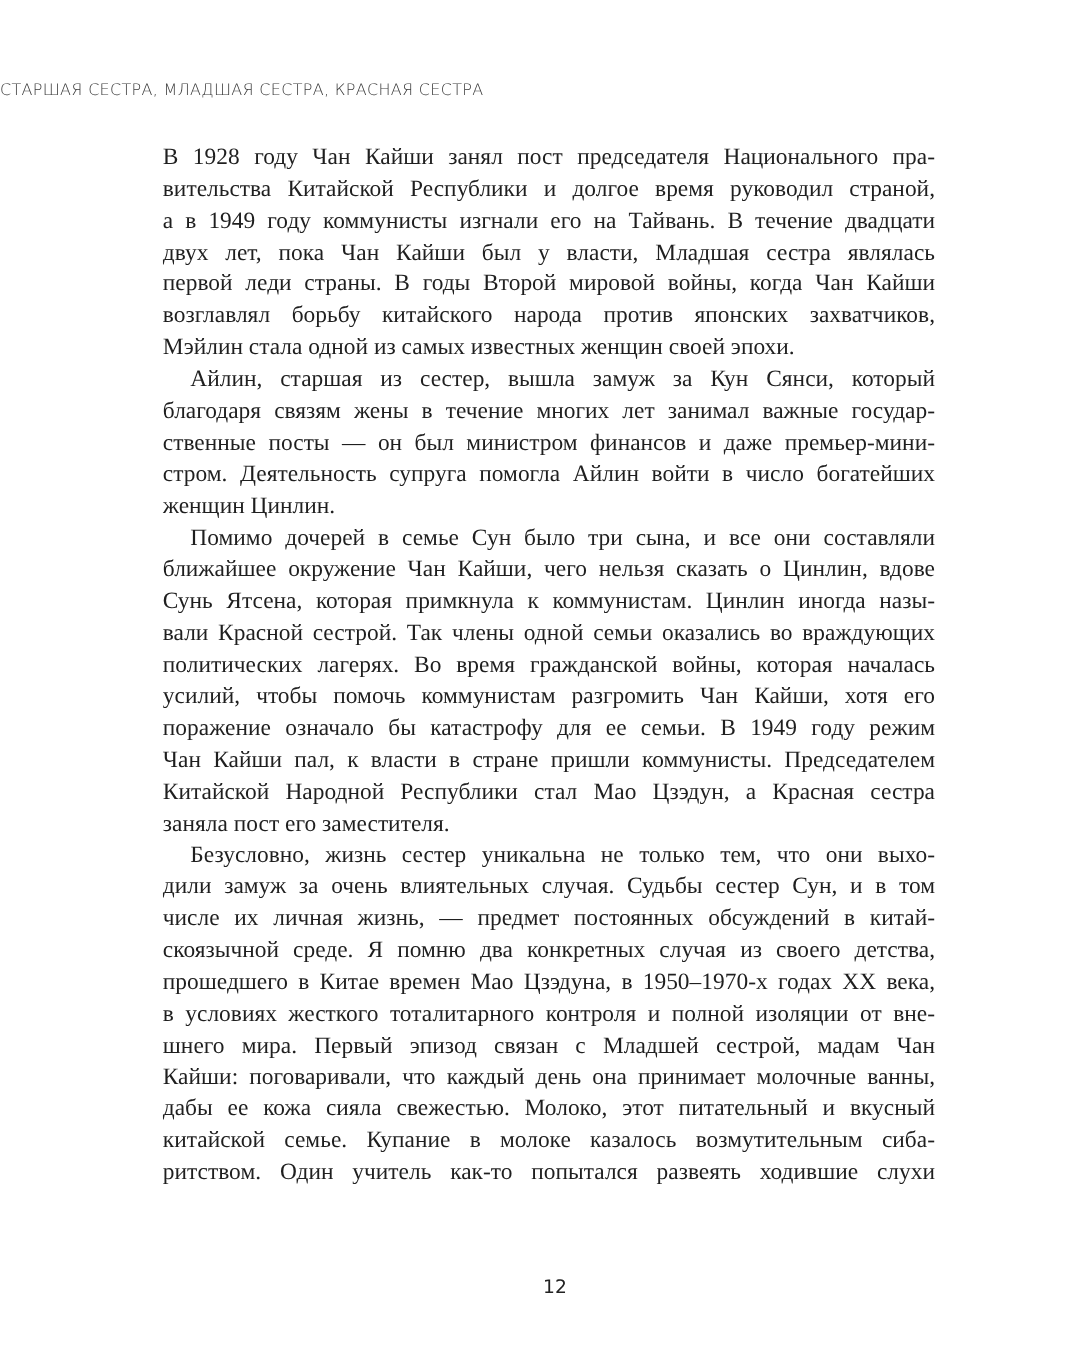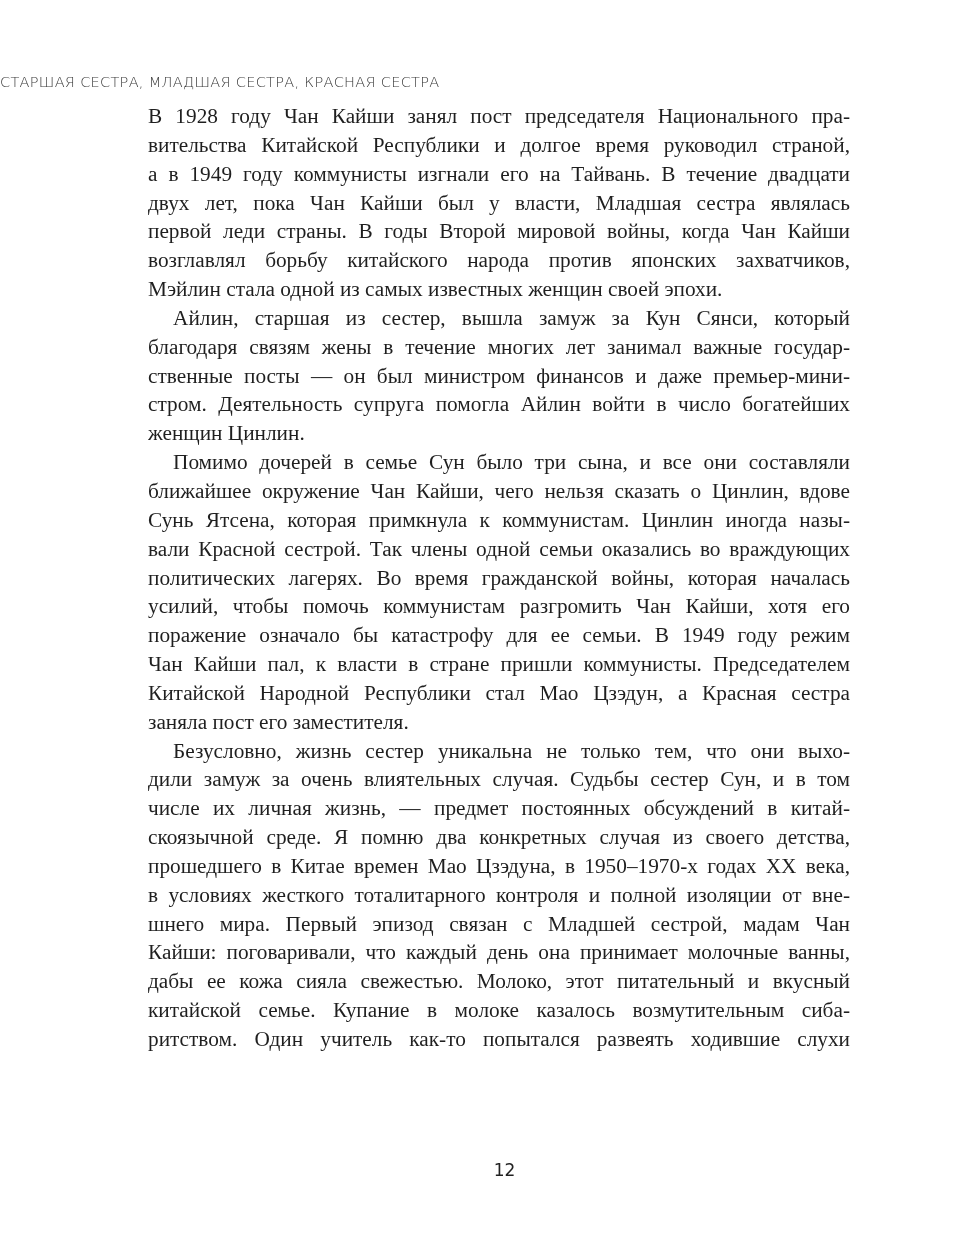--- a/index.html
+++ b/index.html
@@ -22,21 +22,21 @@
       text-align: left;
       font-family: "DejaVu Sans", sans-serif;
       font-size: 14.5px;
       letter-spacing: 0.3px;
       color: #3a3a3a;
       font-weight: 300;
       margin-top: 12px;
     }
     .text-block {
       position: absolute;
-      top: 102px;
+      top: 128px;
       left: 148px;
       width: 702px;
       font-family: "Liberation Serif", serif;
       font-size: 21.3px;
       line-height: 28.85px;
       color: #1f1f1f;
     }
     .line {
       display: block;
       height: 28.85px;

